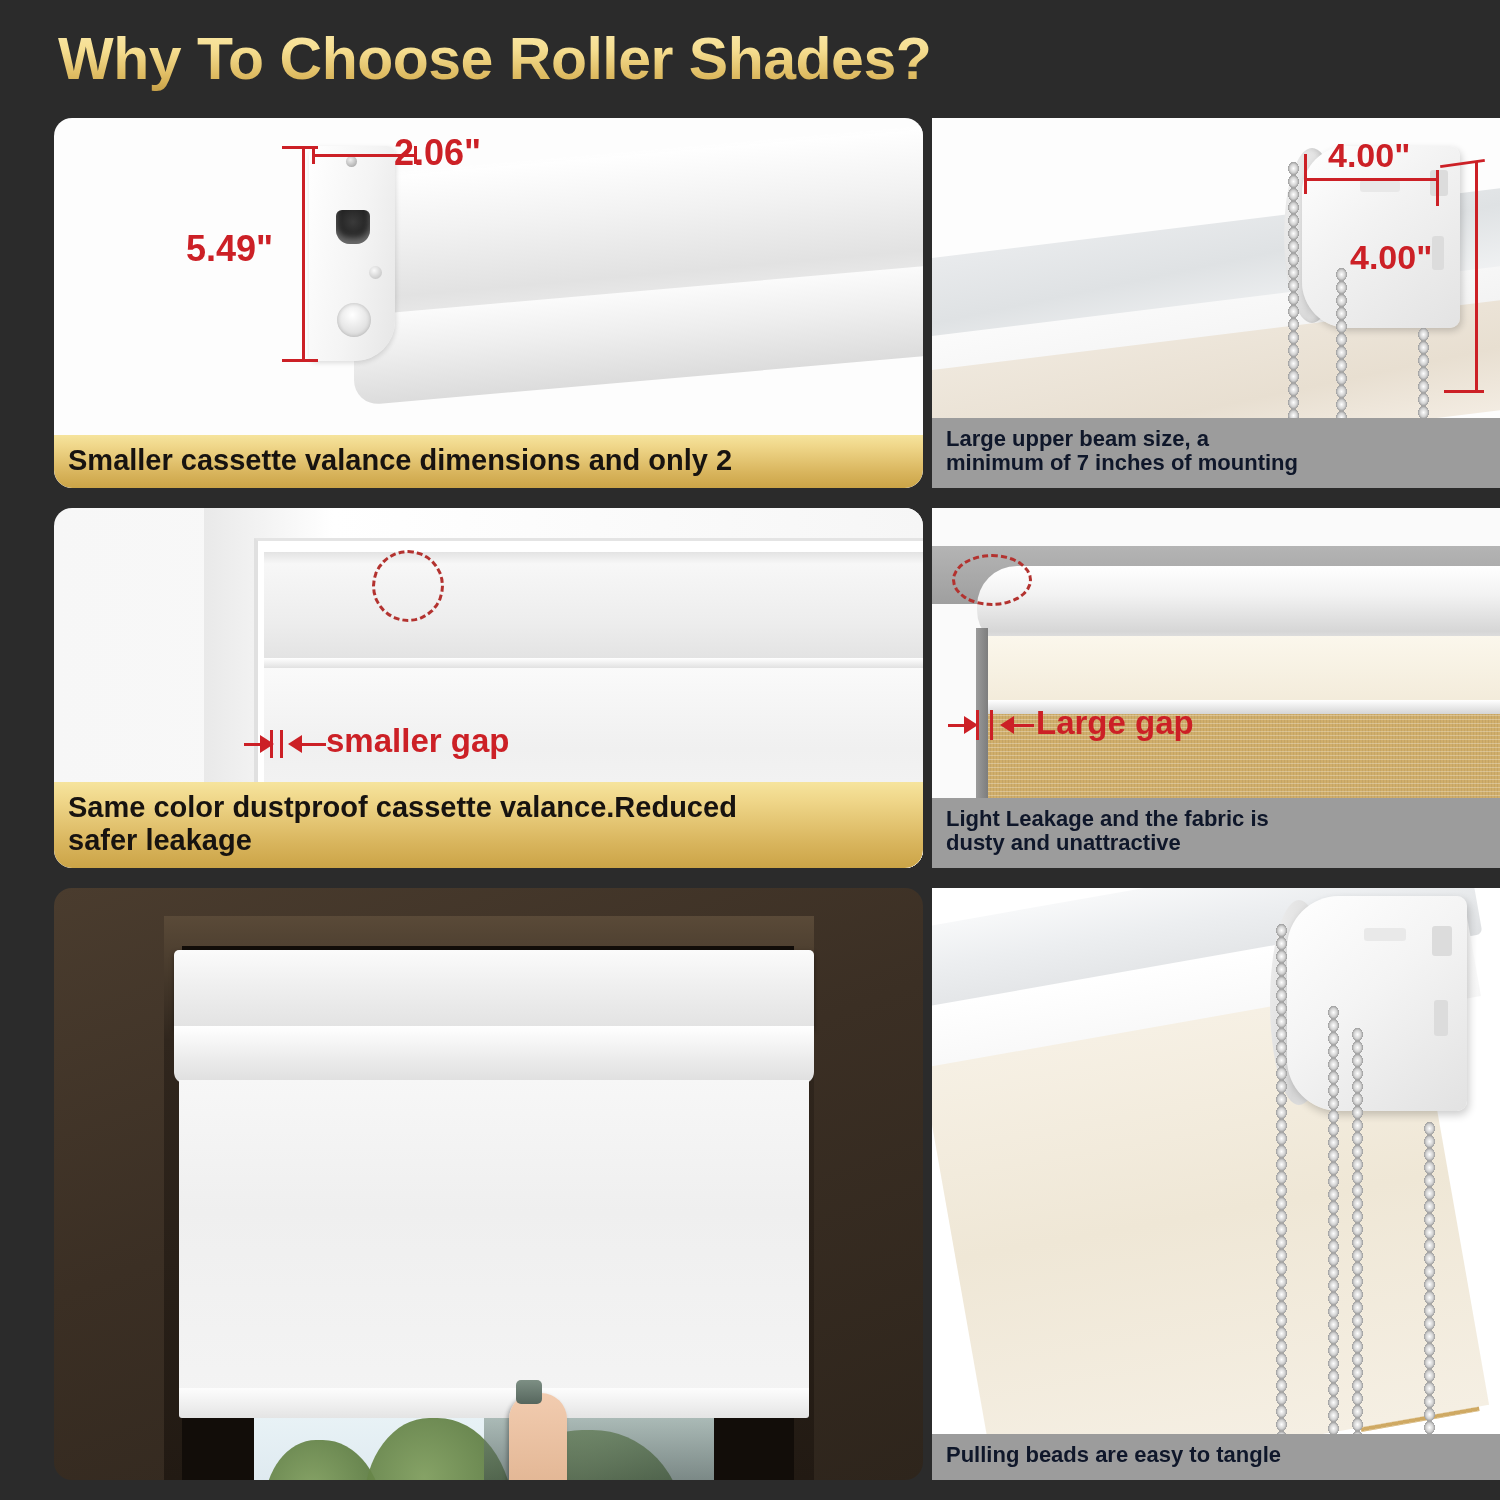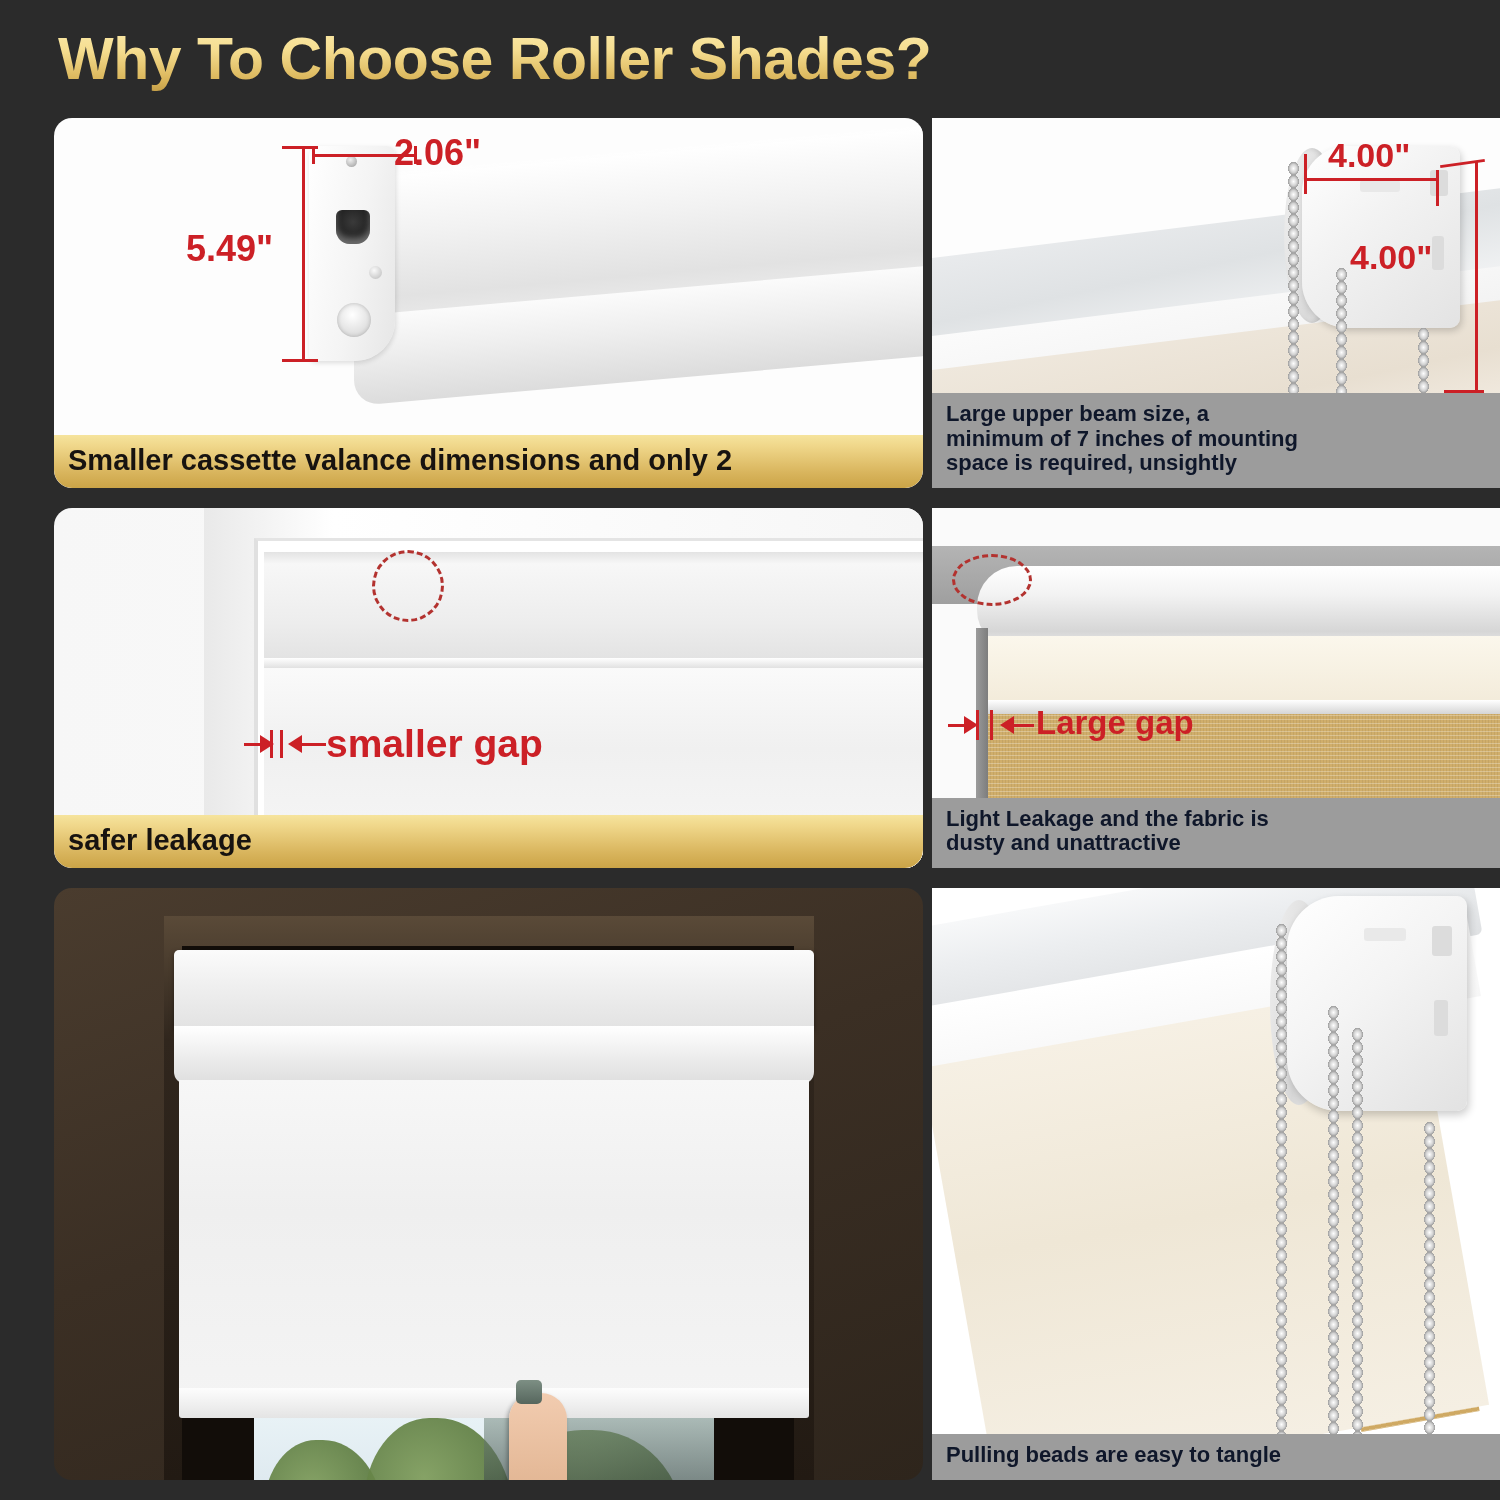--- a/index.html
+++ b/index.html
@@ -370,45 +370,45 @@
 
       <div class="dim dim-v" style="left:543px; top:44px; height:230px;"></div>
       <div class="dim dim-h" style="left:508px; top:44px; width:45px; transform:rotate(-8deg);"></div>
       <div class="dim dim-h" style="left:512px; top:272px; width:40px;"></div>
       <div class="dim-label" style="left:418px; top:120px; font-size:34px;">4.00"</div>
     </div>
 
     <div class="caption gray">
       <span class="ln">Large upper beam size, a</span>
       <span class="ln">minimum of 7 inches of mounting</span>
-      <span class="ln">space is required, unsightly</span>
     </div>
   </div>
 
   <div class="panel left row2">
     <div class="stage">
       <div class="p3-wall"></div>
       <div class="p3-frame-out"></div>
       <div class="p3-frame-in"></div>
       <div class="p3-cassette tex"></div>
       <div class="p3-rail"></div>
       <div class="p3-shade tex"></div>
 
       <div class="dashed-circle" style="left:318px; top:42px; width:72px; height:72px;"></div>
 
       <div class="dim dim-v" style="left:216px; top:222px; height:28px;"></div>
       <div class="dim dim-v" style="left:226px; top:222px; height:28px;"></div>
       <div class="dim dim-h" style="left:190px; top:235px; width:22px;"></div>
       <div class="dim dim-h" style="left:238px; top:235px; width:34px;"></div>
       <div style="position:absolute; left:206px; top:227px; width:0; height:0; border-top:9px solid transparent; border-bottom:9px solid transparent; border-left:14px solid #cc2026;"></div>
       <div style="position:absolute; left:234px; top:227px; width:0; height:0; border-top:9px solid transparent; border-bottom:9px solid transparent; border-right:14px solid #cc2026;"></div>
-      <div class="dim-label" style="left:272px; top:214px; font-size:39px;">smaller gap</div>
+      <div class="dim-label" style="left:272px; top:214px; font-size:33px;">smaller gap</div>
     </div>
 
     <div class="caption gold">
+      <span class="ln">Same color dustproof cassette valance.Reduced</span>
       <span class="ln">safer leakage</span>
     </div>
   </div>
 
   <div class="panel right row2">
     <div class="stage">
       <div class="p4-bg"></div>
       <div class="p4-wallshadow"></div>
       <div class="p4-tube"></div>
       <div class="p4-cream"></div>

